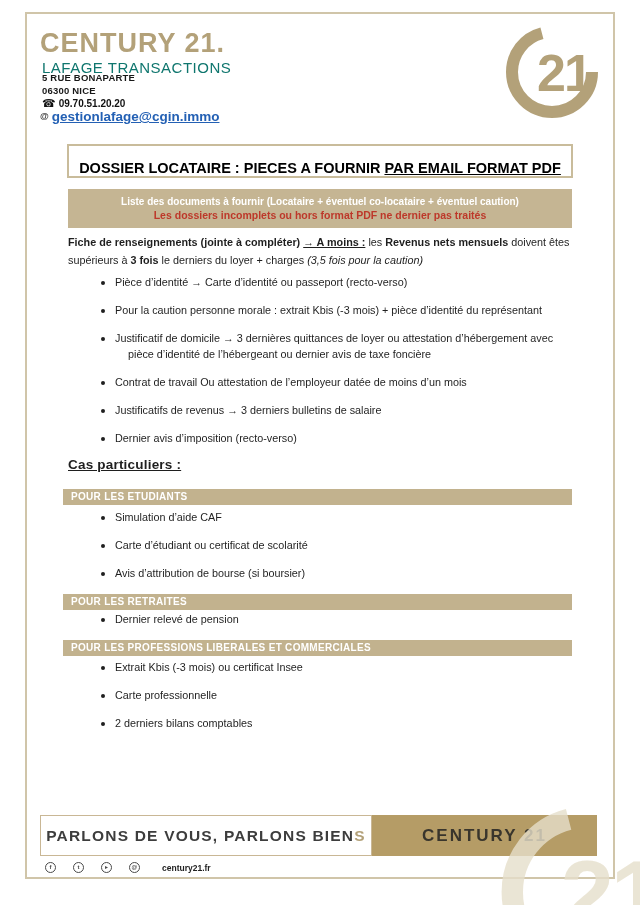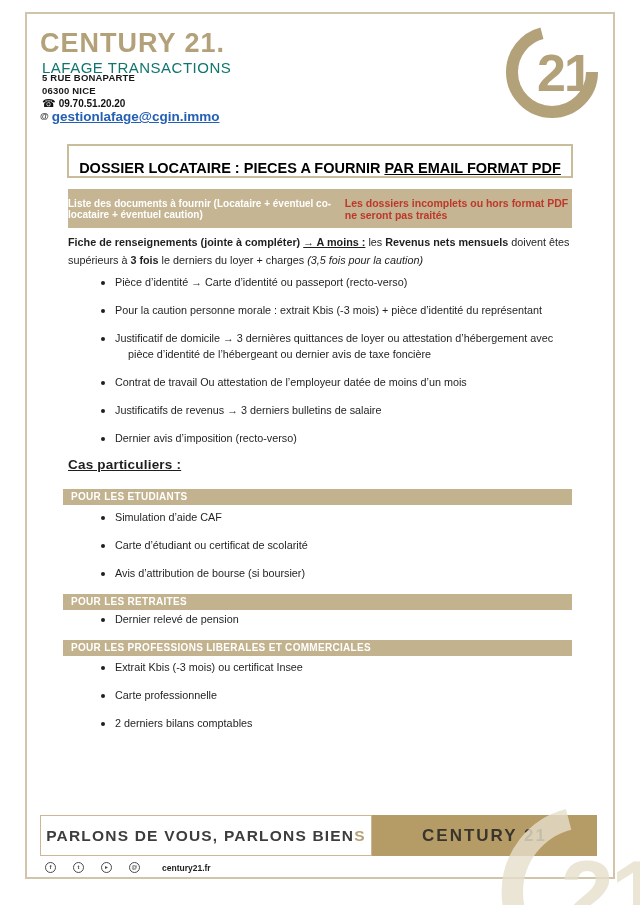--- a/index.html
+++ b/index.html
@@ -34,21 +34,21 @@
     left:67px;top:144px;width:502px;height:30px;
     border:2px solid #c9bc9b;background:#fff;
     display:flex;align-items:flex-end;justify-content:center;
     font-size:14.5px;font-weight:bold;color:#000;white-space:nowrap;
   }
   .title-box .u{text-decoration:underline}
 
   
   .banner{
     left:68px;top:189px;width:504px;height:39px;background:#c5b593;
-    display:flex;flex-direction:row;align-items:center;justify-content:center;gap:2px;
+    display:flex;flex-direction:column;align-items:center;justify-content:center;gap:2px;
   }
   .banner-l1{font-size:10px;font-weight:bold;color:#ffffff}
   .banner-l2{font-size:10.5px;font-weight:bold;color:#bd382a}
 
   
   .intro{left:68px;top:233px;width:508px;font-size:10.8px;line-height:18px}
   .b{font-weight:bold}
   .u2{text-decoration:underline}
   .it{font-style:italic}
 
@@ -107,21 +107,21 @@
   <circle cx="48" cy="50" r="40" fill="none" stroke="#b3a179" stroke-width="12" stroke-dasharray="178 74"></circle>
   <text x="33" y="69" font-size="52" font-weight="bold" fill="#b3a179" font-family="Liberation Sans, sans-serif" letter-spacing="-2">21</text>
 </svg>
 
 <div class="abs title-box">
   <span><span>DOSSIER LOCATAIRE : PIECES A FOURNIR </span><span class="u">PAR EMAIL FORMAT PDF</span></span>
 </div>
 
 <div class="abs banner">
   <div class="banner-l1">Liste des documents à fournir (Locataire + éventuel co-locataire + éventuel caution)</div>
-  <div class="banner-l2">Les dossiers incomplets ou hors format PDF ne seront pas traités</div>
+  <div class="banner-l2">Les dossiers incomplets ou hors format PDF ne dernier pas traités</div>
 </div>
 
 <div class="abs intro">
   <div><span class="b">Fiche de renseignements (jointe à compléter) </span><span class="b u2">→ A moins :</span><span> les </span><span class="b">Revenus nets mensuels</span><span> doivent êtes</span></div>
   <div><span>supérieurs à </span><span class="b">3 fois</span><span> le derniers du loyer + charges </span><span class="it">(3,5 fois pour la caution)</span></div>
 </div>
 
 <div class="abs blist" style="left:68px;top:275px">
   <div class="bl-item"><span class="dot"></span><span>Pièce d’identité → Carte d’identité ou passeport (recto-verso)</span></div>
   <div class="bl-item"><span class="dot"></span><span>Pour la caution personne morale : extrait Kbis (-3 mois) + pièce d’identité du représentant</span></div>

